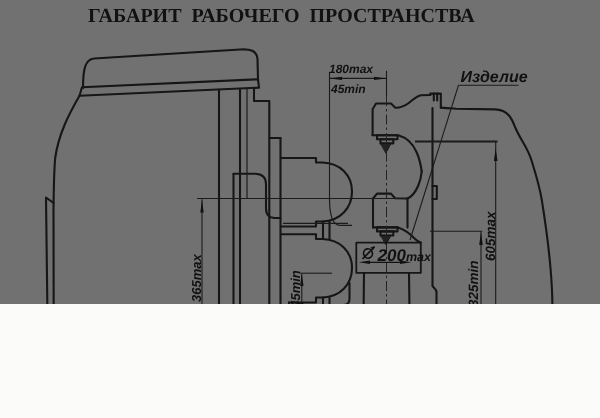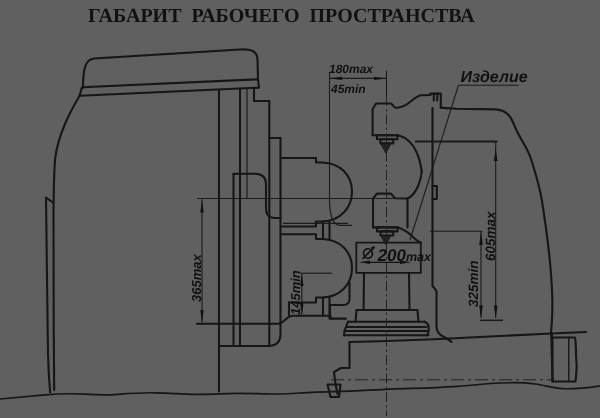--- a/index.html
+++ b/index.html
@@ -1,16 +1,16 @@
 <!DOCTYPE html>
 <html><head>
 <meta charset="utf-8">
 <style>
   html,body{margin:0;padding:0;background:#fbfbfa;}
-  #page{position:relative;width:600px;height:418px;background:#0f766e;overflow:hidden;filter:grayscale(1);text-decoration:underline;}
+  #page{position:relative;width:600px;height:304px;background:#8b5cf6;overflow:hidden;filter:grayscale(1);text-decoration:underline;}
   svg{position:absolute;top:0;left:0;}
   .lbl{font-family:"Liberation Sans",sans-serif;font-style:italic;font-weight:bold;fill:#111;}
   text{-webkit-font-smoothing:antialiased;text-rendering:geometricPrecision;}
 </style>
 </head>
 <body>
 <div id="page">
 <svg width="600" height="418" viewBox="0 0 600 418">
 
   <text x="88" y="22" textLength="387" font-family="'Liberation Serif',serif" font-weight="bold" font-size="20" letter-spacing="0.2" fill="#111">ГАБАРИТ&nbsp; РАБОЧЕГО&nbsp; ПРОСТРАНСТВА</text>

